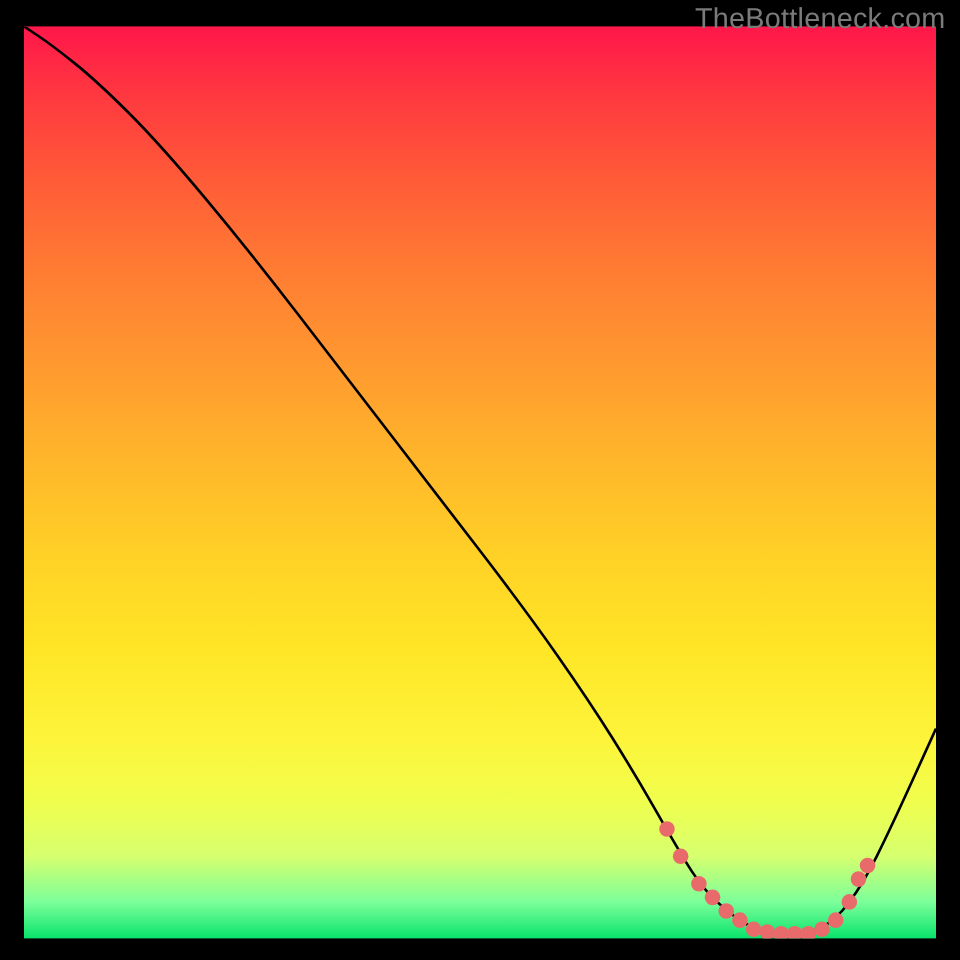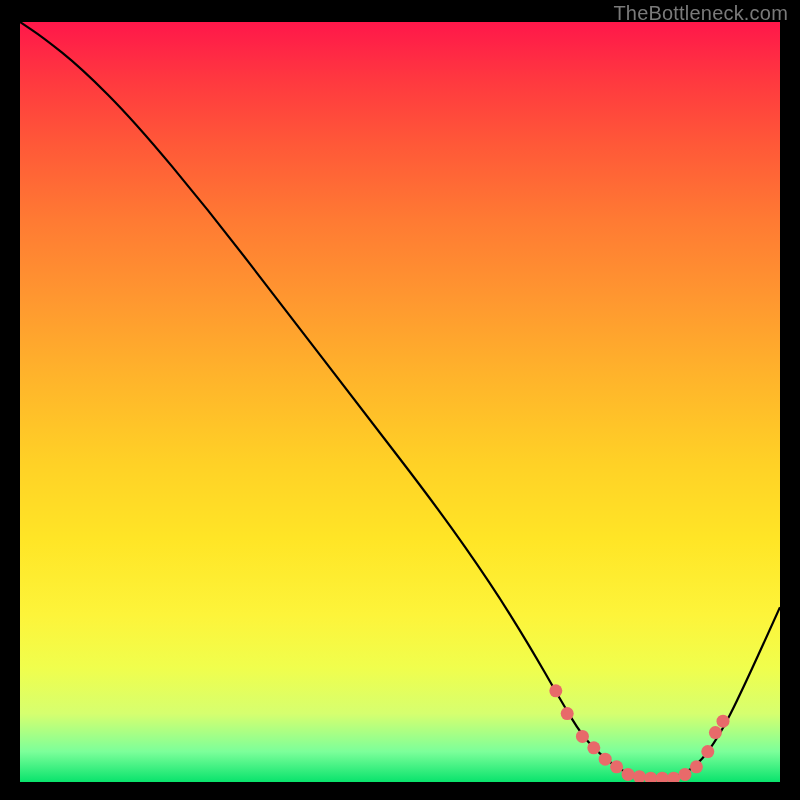--- a/index.html
+++ b/index.html
@@ -8,21 +8,21 @@
     height: 800px;
     background: #000;
     position: relative;
     font-family: Arial, sans-serif;
     overflow: hidden;
   }
   .attribution {
     position: absolute;
     top: 2px;
     right: 12px;
-    font-size: 20px;
+    font-size: 24px;
     font-weight: 500;
     color: #7a7a7a;
     z-index: 10;
     letter-spacing: 0.2px;
   }
   .plot-area {
     position: absolute;
     left: 20px;
     top: 22px;
     width: 760px;

